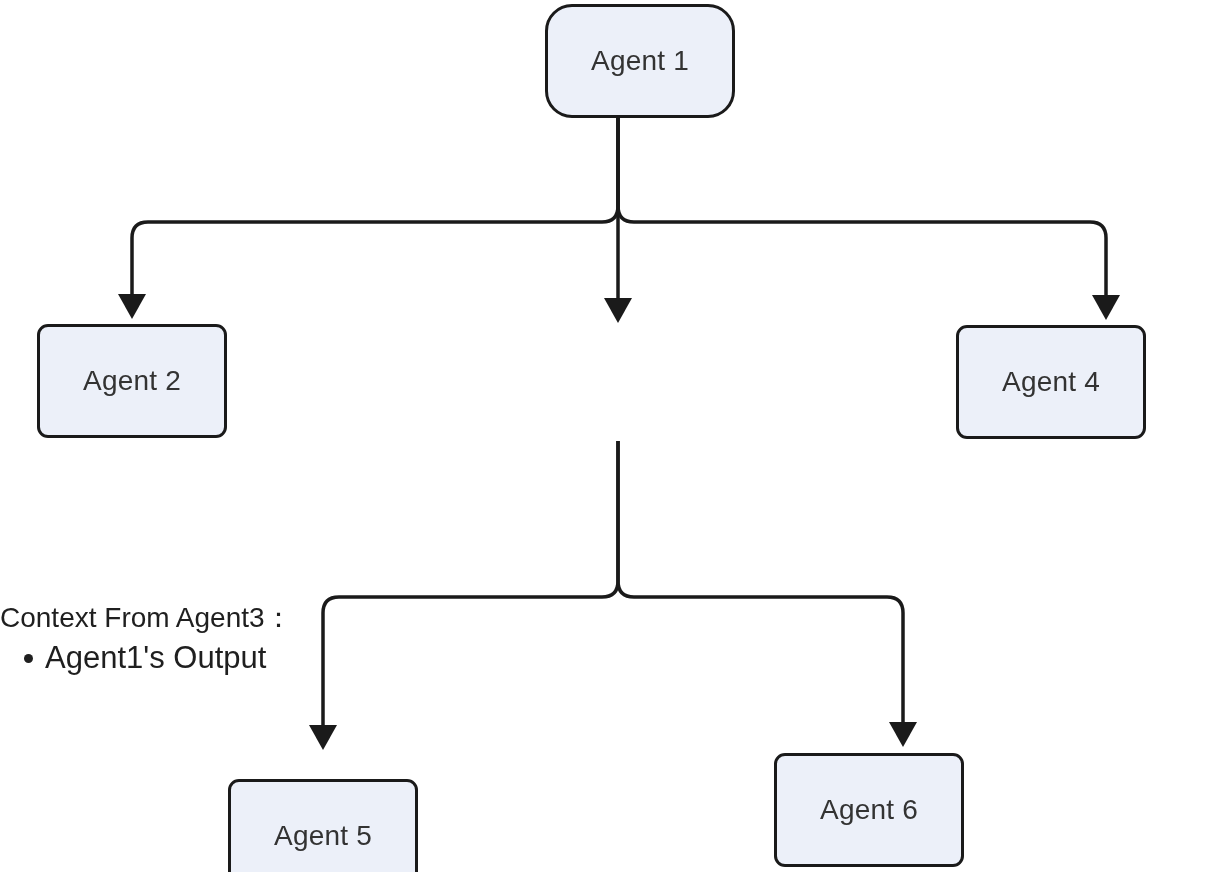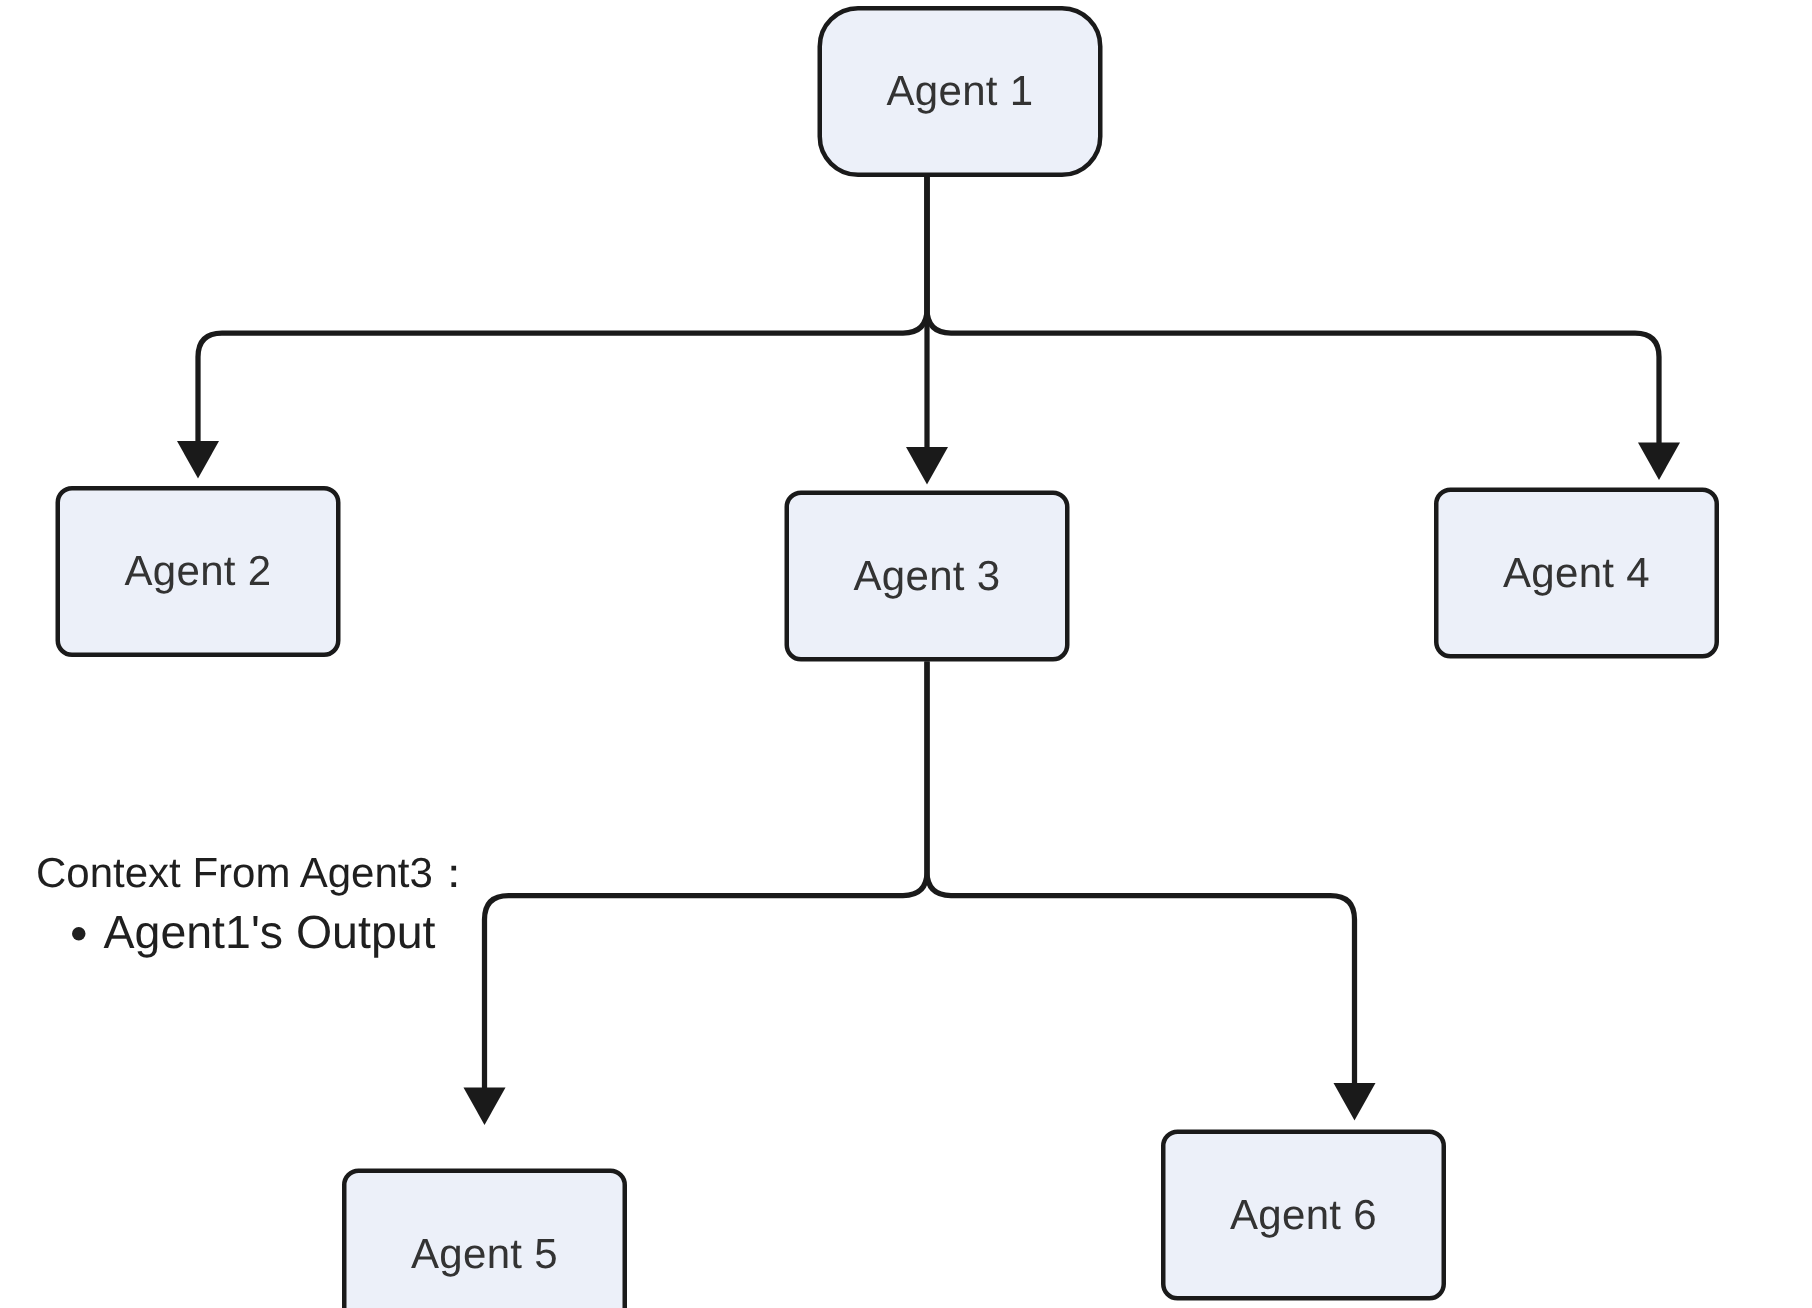--- a/index.html
+++ b/index.html
@@ -46,24 +46,23 @@
   .node-agent1 { left: 545px; top: 4px; border-radius: 27px;   }
   .node-agent2 { left: 37px;  top: 324px; }
   .node-agent3 { left: 523px; top: 327px; }
   .node-agent4 { left: 956px;top: 325px; }
   .node-agent5 { left: 228px; top: 779px; }
   .node-agent6 { left: 774px; top: 753px; }
 
   .annotation {
     position: absolute;
     left: 0px;
-    top: 562px;
+    top: 598px;
     width: 330px;
     color: var(--annotation-text, #1f1f1f);
-    padding-left: 24px;
   }
   .annotation-title {
     font-size: 28px;
     line-height: 40px;
     white-space: nowrap;
   }
   .annotation-list {
     list-style: none;
   }
   .annotation-item {
@@ -105,23 +104,20 @@
     <path d="M 618 441 L 618 581 Q 618 597 634 597 L 887 597 Q 903 597 903 613 L 903 723"></path>
     <polygon points="889,722 917,722 903,747"></polygon>
   </svg>
 
   <div class="node node-agent1">
     <span>Agent 1</span>
   </div>
   <div class="node node-agent2">
     <span>Agent 2</span>
   </div>
-  <div class="node node-agent3">
-    <span>Agent 3</span>
-  </div>
   <div class="node node-agent4">
     <span>Agent 4</span>
   </div>
   <div class="node node-agent5">
     <span>Agent 5</span>
   </div>
   <div class="node node-agent6">
     <span>Agent 6</span>
   </div>
 

